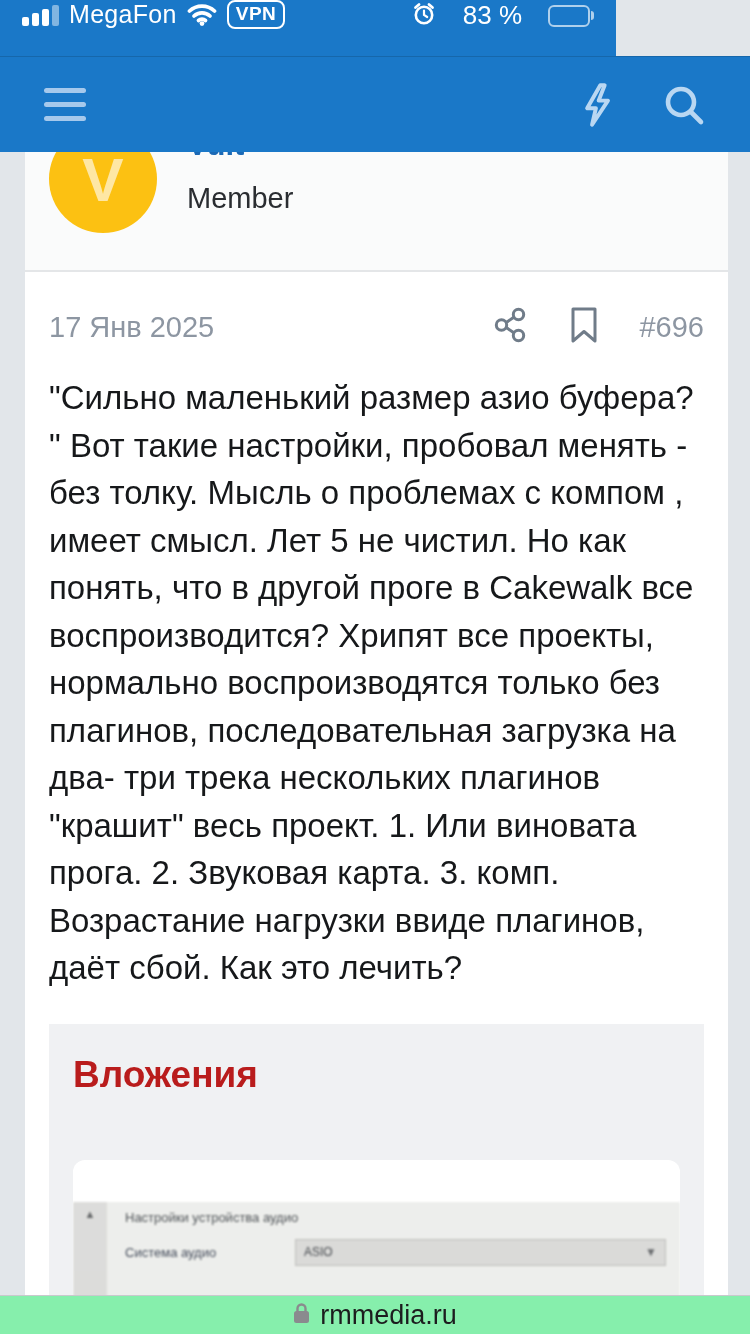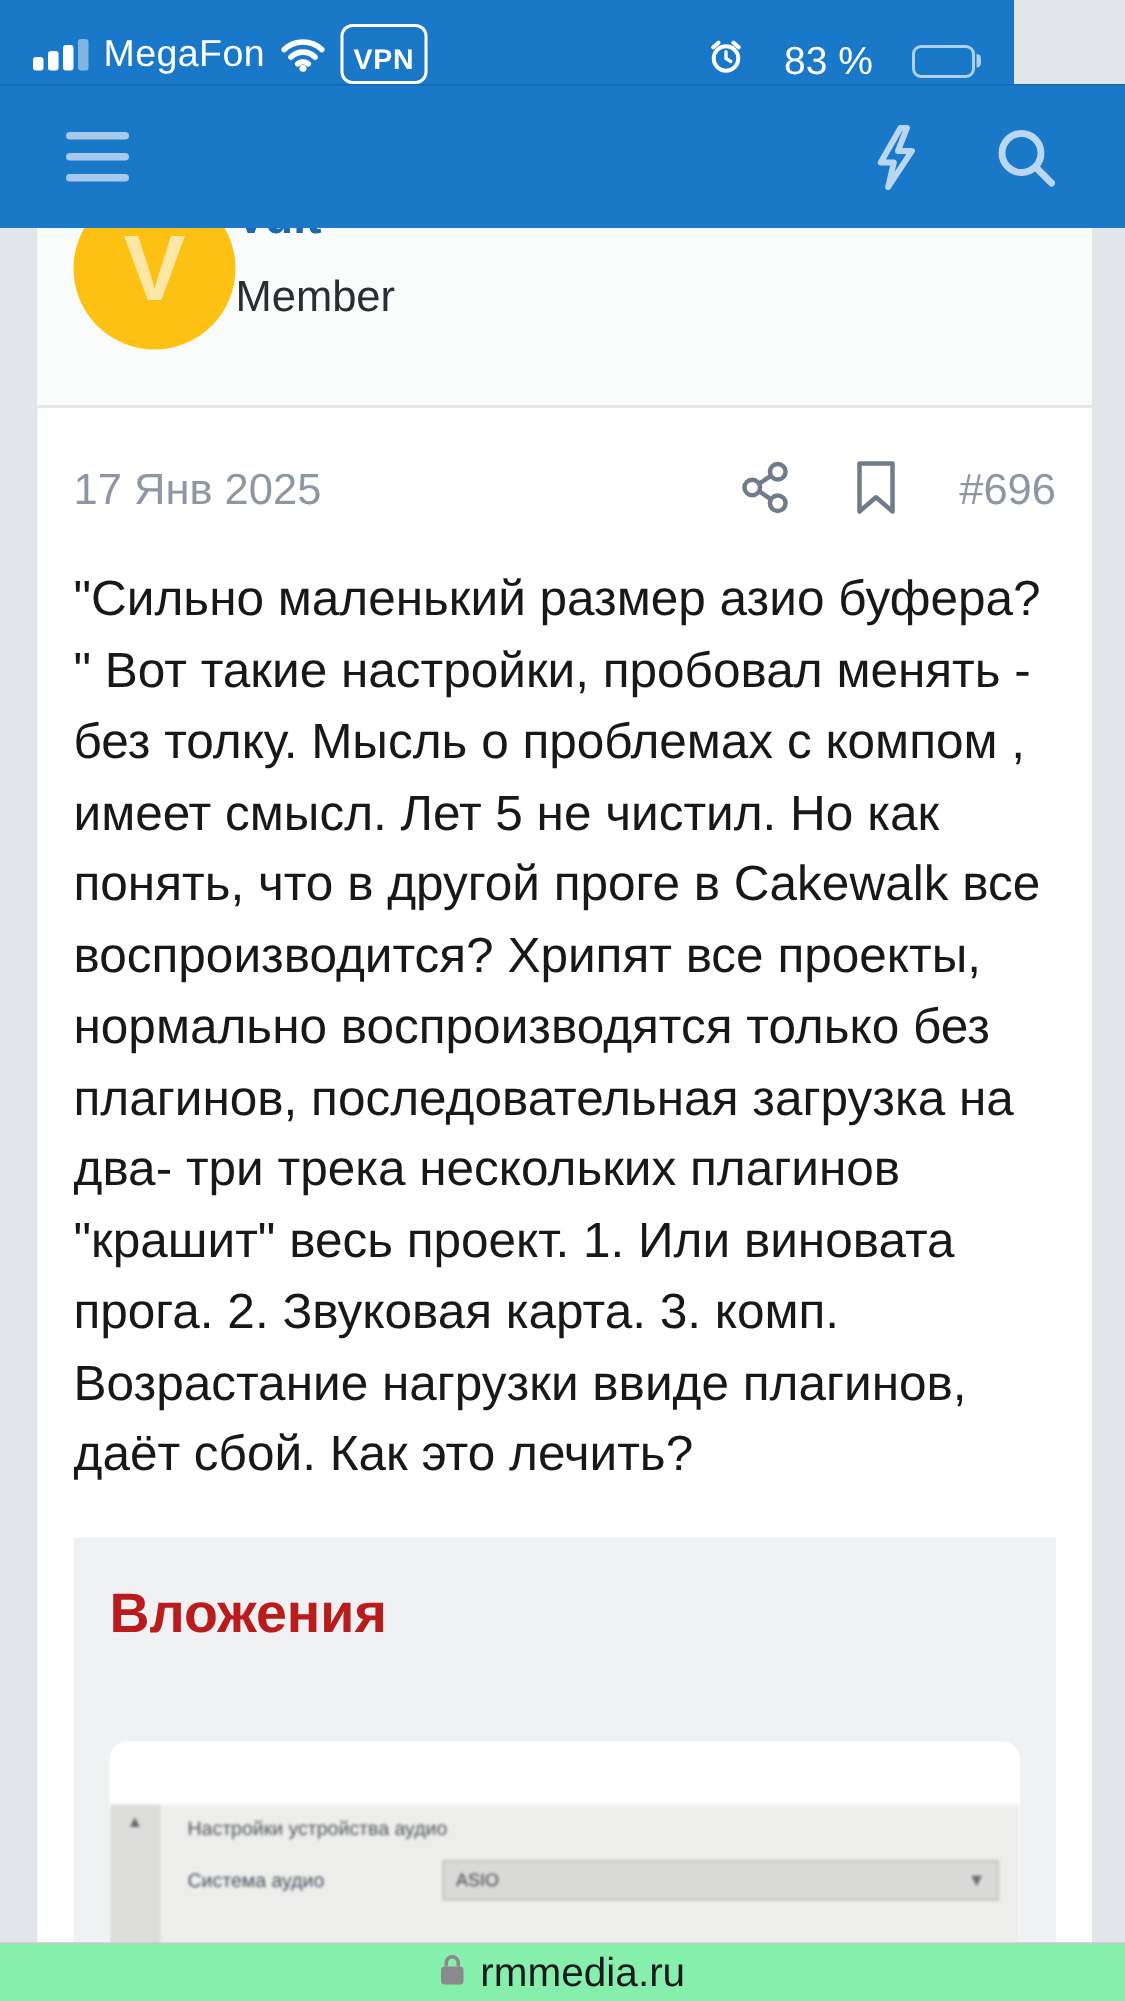--- a/index.html
+++ b/index.html
@@ -1,32 +1,32 @@
 <!DOCTYPE html>
 <html><head>
 <meta charset="utf-8">
 <style>
   * { margin:0; padding:0; box-sizing:border-box; }
   html,body { width:750px; height:1334px; overflow:hidden; }
   body { font-family:"Liberation Sans","DejaVu Sans",sans-serif; background:#e2e6ea; position:relative; }
 
   
   .status-bar {
-    position:absolute; top:0; left:0; width:676px; height:56px;
+    position:absolute; top:0; left:0; width:616px; height:56px;
     background:#1a78c8; color:#fff; z-index:30;
-    display:flex; align-items:flex-end; padding:0 22px;
+    display:flex; align-items:flex-start; padding:0 22px;
   }
   .sb-left { display:flex; align-items:center; gap:10px; flex:1; }
   .signal { display:flex; align-items:flex-end; gap:3px; height:22px; }
   .signal span { width:7px; border-radius:2px; background:#fff; display:block; }
   .signal .s1{height:9px} .signal .s2{height:13px} .signal .s3{height:17px}
   .signal .s4{height:21px; background:rgba(255,255,255,.45);}
   .carrier { font-size:25px; letter-spacing:.3px; }
   .vpn-badge { border:2.5px solid #fff; border-radius:8px; font-size:19px; font-weight:bold;
-    padding:12px 7px 2px; letter-spacing:.5px; }
+    padding:1px 7px 2px; letter-spacing:.5px; }
   .sb-time { position:absolute; left:0; right:0; text-align:center; font-size:27px; font-weight:600; pointer-events:none; }
   .sb-right { display:flex; align-items:center; gap:26px; margin-left:auto; z-index:1; }
   .pct { font-size:26px; }
   .battery { display:flex; align-items:center; }
   .battery .shell { width:42px; height:22px; border:2px solid rgba(255,255,255,.65); border-radius:6px;
     padding:2px; }
   .battery .fill { height:100%; width:80%; background:#fff; border-radius:3px; }
   .battery .nub { width:3px; height:9px; background:rgba(255,255,255,.65); border-radius:0 3px 3px 0; margin-left:1px; }
 
   
@@ -42,21 +42,21 @@
 
   
   .content { position:absolute; top:152px; left:0; width:750px; height:1143px; overflow:hidden; z-index:5; }
   .card { margin:0 22px 0 25px; background:#fff; min-height:1143px; }
 
   .user-section { background:#fafbfb; border-bottom:2px solid #e4e6e8; padding:0 24px 37px; }
   .user-row { display:flex; }
   .avatar { width:108px; height:108px; border-radius:50%; background:#fcc112; margin-top:-27px;
     display:flex; align-items:center; justify-content:center;
     color:rgba(255,255,255,.62); font-size:62px; font-weight:bold; flex:0 0 auto; }
-  .user-meta { margin-top:-24px; }
+  .user-meta { margin-left:30px; margin-top:-24px; }
   .username { color:#1b69b5; font-size:31px; font-weight:bold; line-height:34px; }
   .user-role { color:#2a2d31; font-size:29px; margin-top:20px; }
 
   .post-section { padding:34px 24px 0; }
   .post-meta { display:flex; align-items:center;text-align:center; }
   .post-date { color:#8d96a2; font-size:29px; }
   .meta-right { margin-left:auto; display:flex; align-items:center; gap:40px; }
   .post-number { color:#8d96a2; font-size:29px; }
   .post-body { margin-top:26px; font-size:33px; line-height:1.44; color:#16181a; }
 

